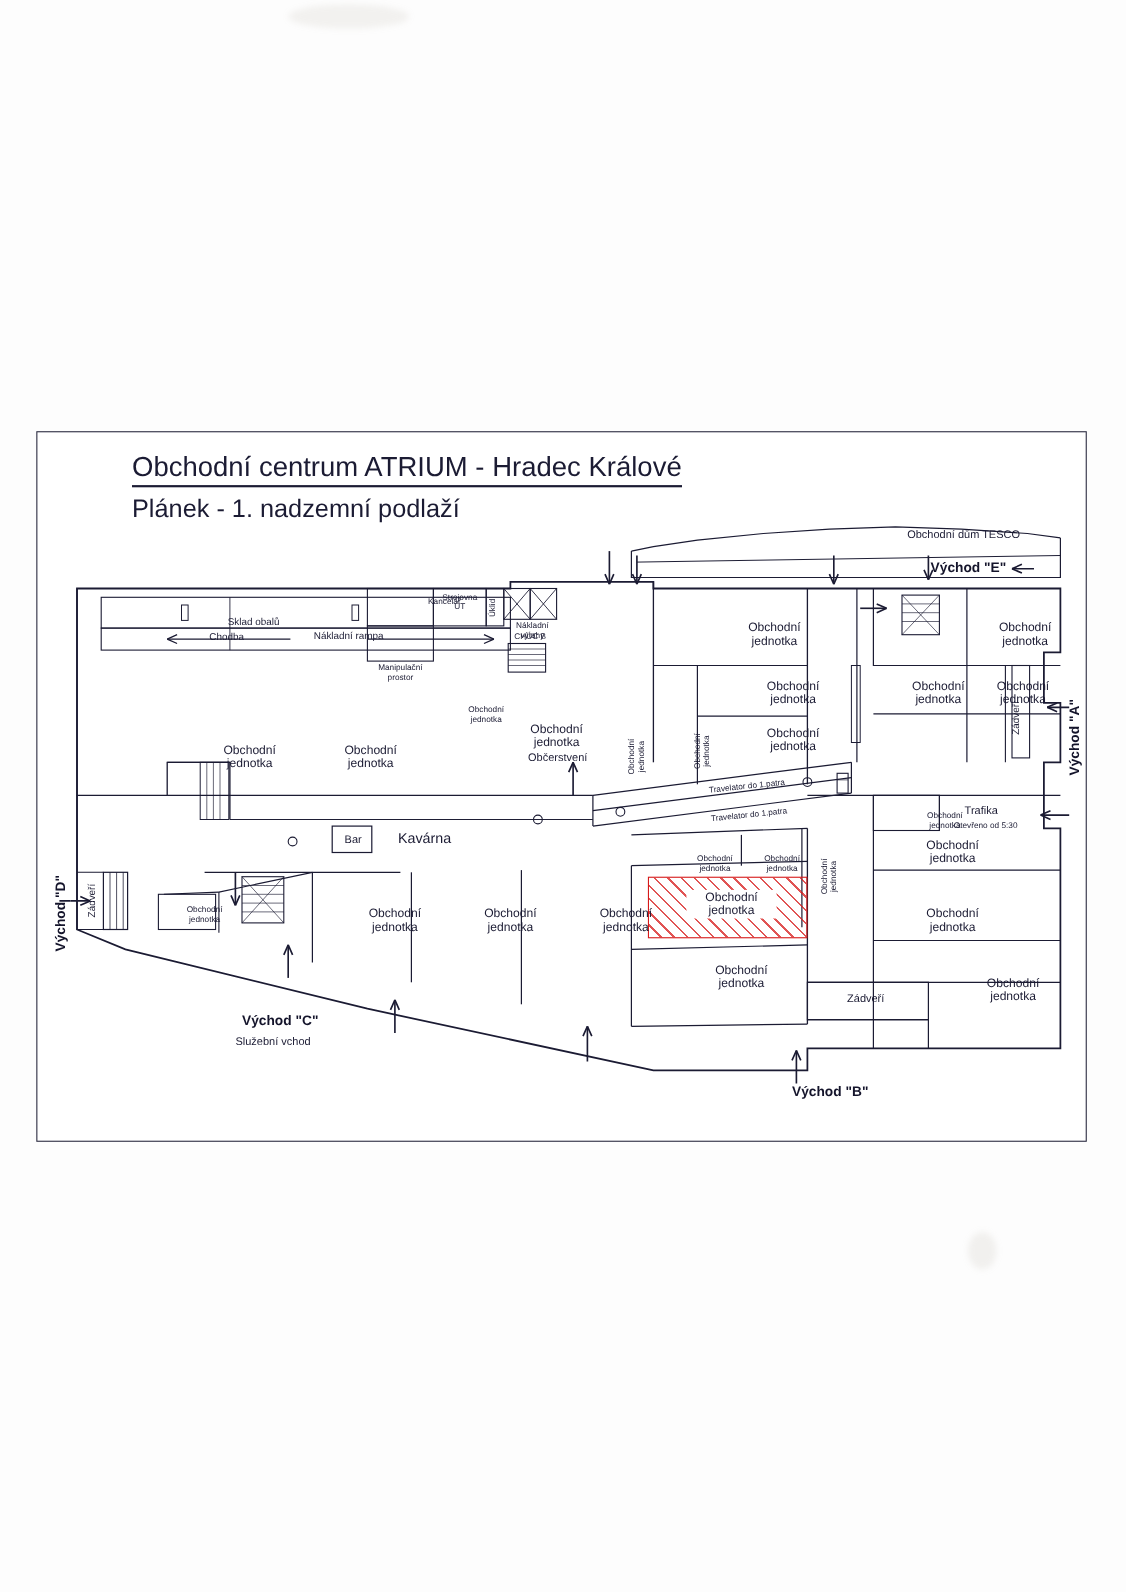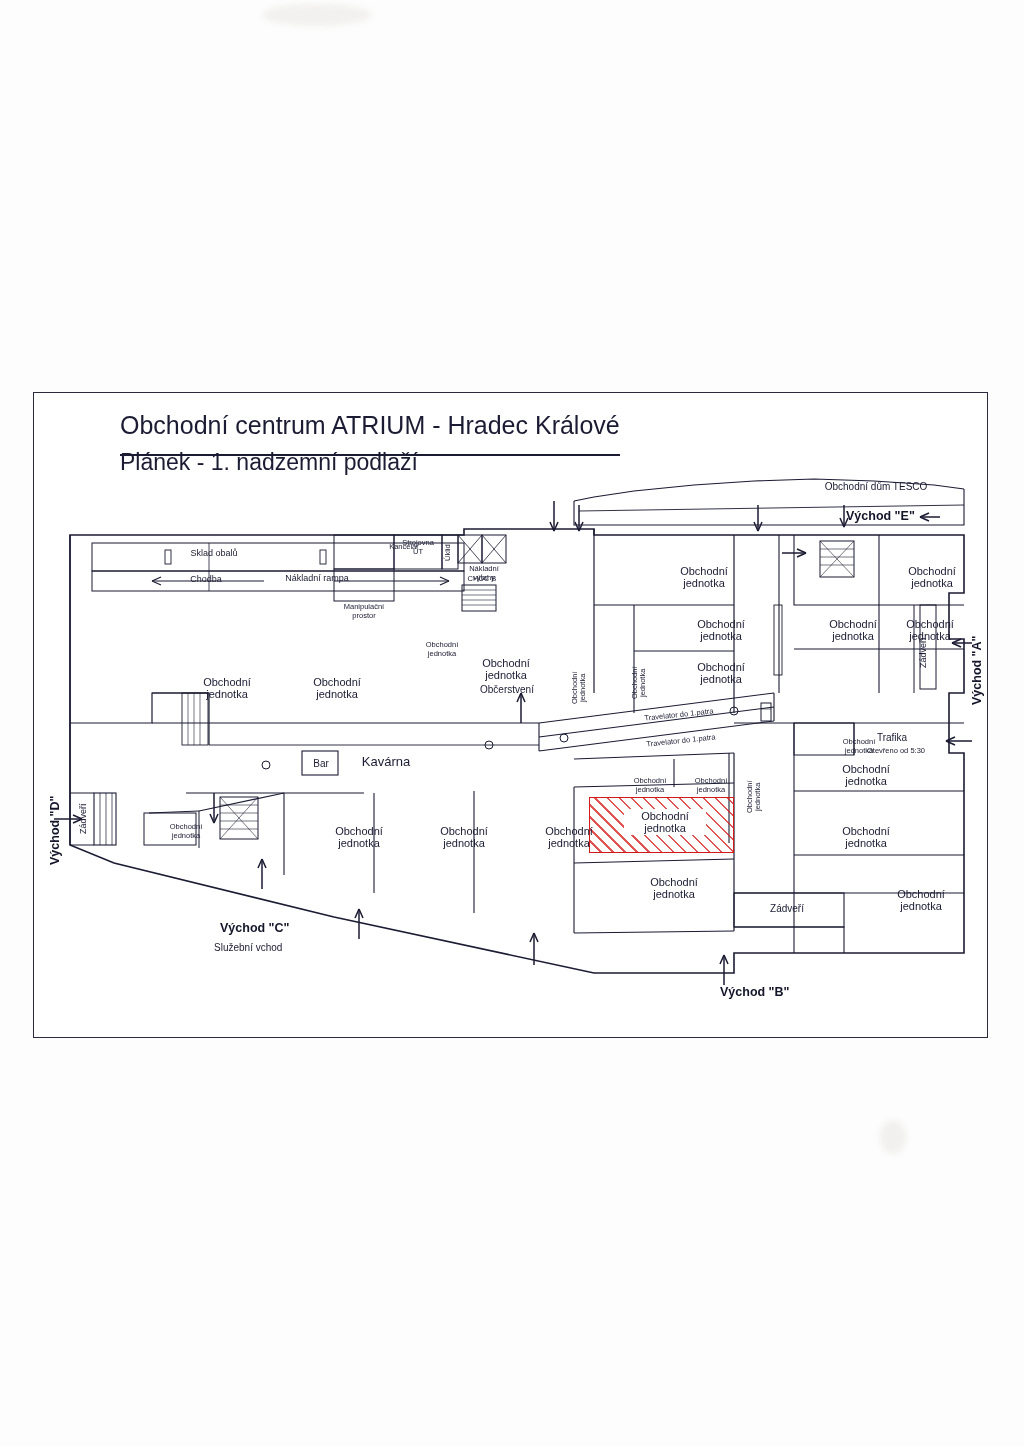--- a/index.html
+++ b/index.html
@@ -45,21 +45,21 @@
     width: 100%; height: 100%;
   }
   .title-main {
     position: absolute;
     left: 86px;
     top: 18px;
     font-size: 25px;
     color: #1b1b33;
     white-space: nowrap;
     border-bottom: 2px solid #1b1b33;
-    padding-bottom: 14px;
+    padding-bottom: 1px;
   }
   .title-sub {
     position: absolute;
     left: 86px;
     top: 56px;
     font-size: 23px;
     color: #1b1b33;
     white-space: nowrap;
   }
   svg#plan-svg {
@@ -289,21 +289,21 @@
             <path d="M500,540 L496,549 M500,540 L504,549"></path>
 
           <path d="M690,592 L690,562"></path>
             <path d="M690,562 L686,571 M690,562 L694,571"></path>
         </g>
       </g>
     </svg>
 
     <div class="lbl s10" style="left:762px;top:88px;width:160px;">Obchodní dům TESCO</div>
 
-    <div class="lbl s9" style="left:140px;top:155px;width:80px;text-align:center;">Sklad obalů</div>
+    <div class="lbl s9" style="left:140px;top:167px;width:80px;text-align:right;">Sklad obalů</div>
     <div class="lbl s9" style="left:142px;top:181px;width:60px;text-align:center;">Chodba</div>
     <div class="lbl s9" style="left:228px;top:180px;width:110px;">Nákladní rampa</div>
 
     <div class="lbl s8" style="left:302px;top:150px;width:56px;padding-left:40px;">Kancelář</div>
     <div class="lbl s8" style="left:361px;top:146px;width:46px;">Strojovna
 ÚT</div>
     <div class="lbl s8 vert" style="left:410px;top:146px;height:28px;">Úklid</div>
     <div class="lbl s8" style="left:420px;top:172px;width:60px;">Nákladní
 výtahy</div>
     <div class="lbl s8" style="left:298px;top:182px;width:64px;margin-top:28px;">Manipulační

